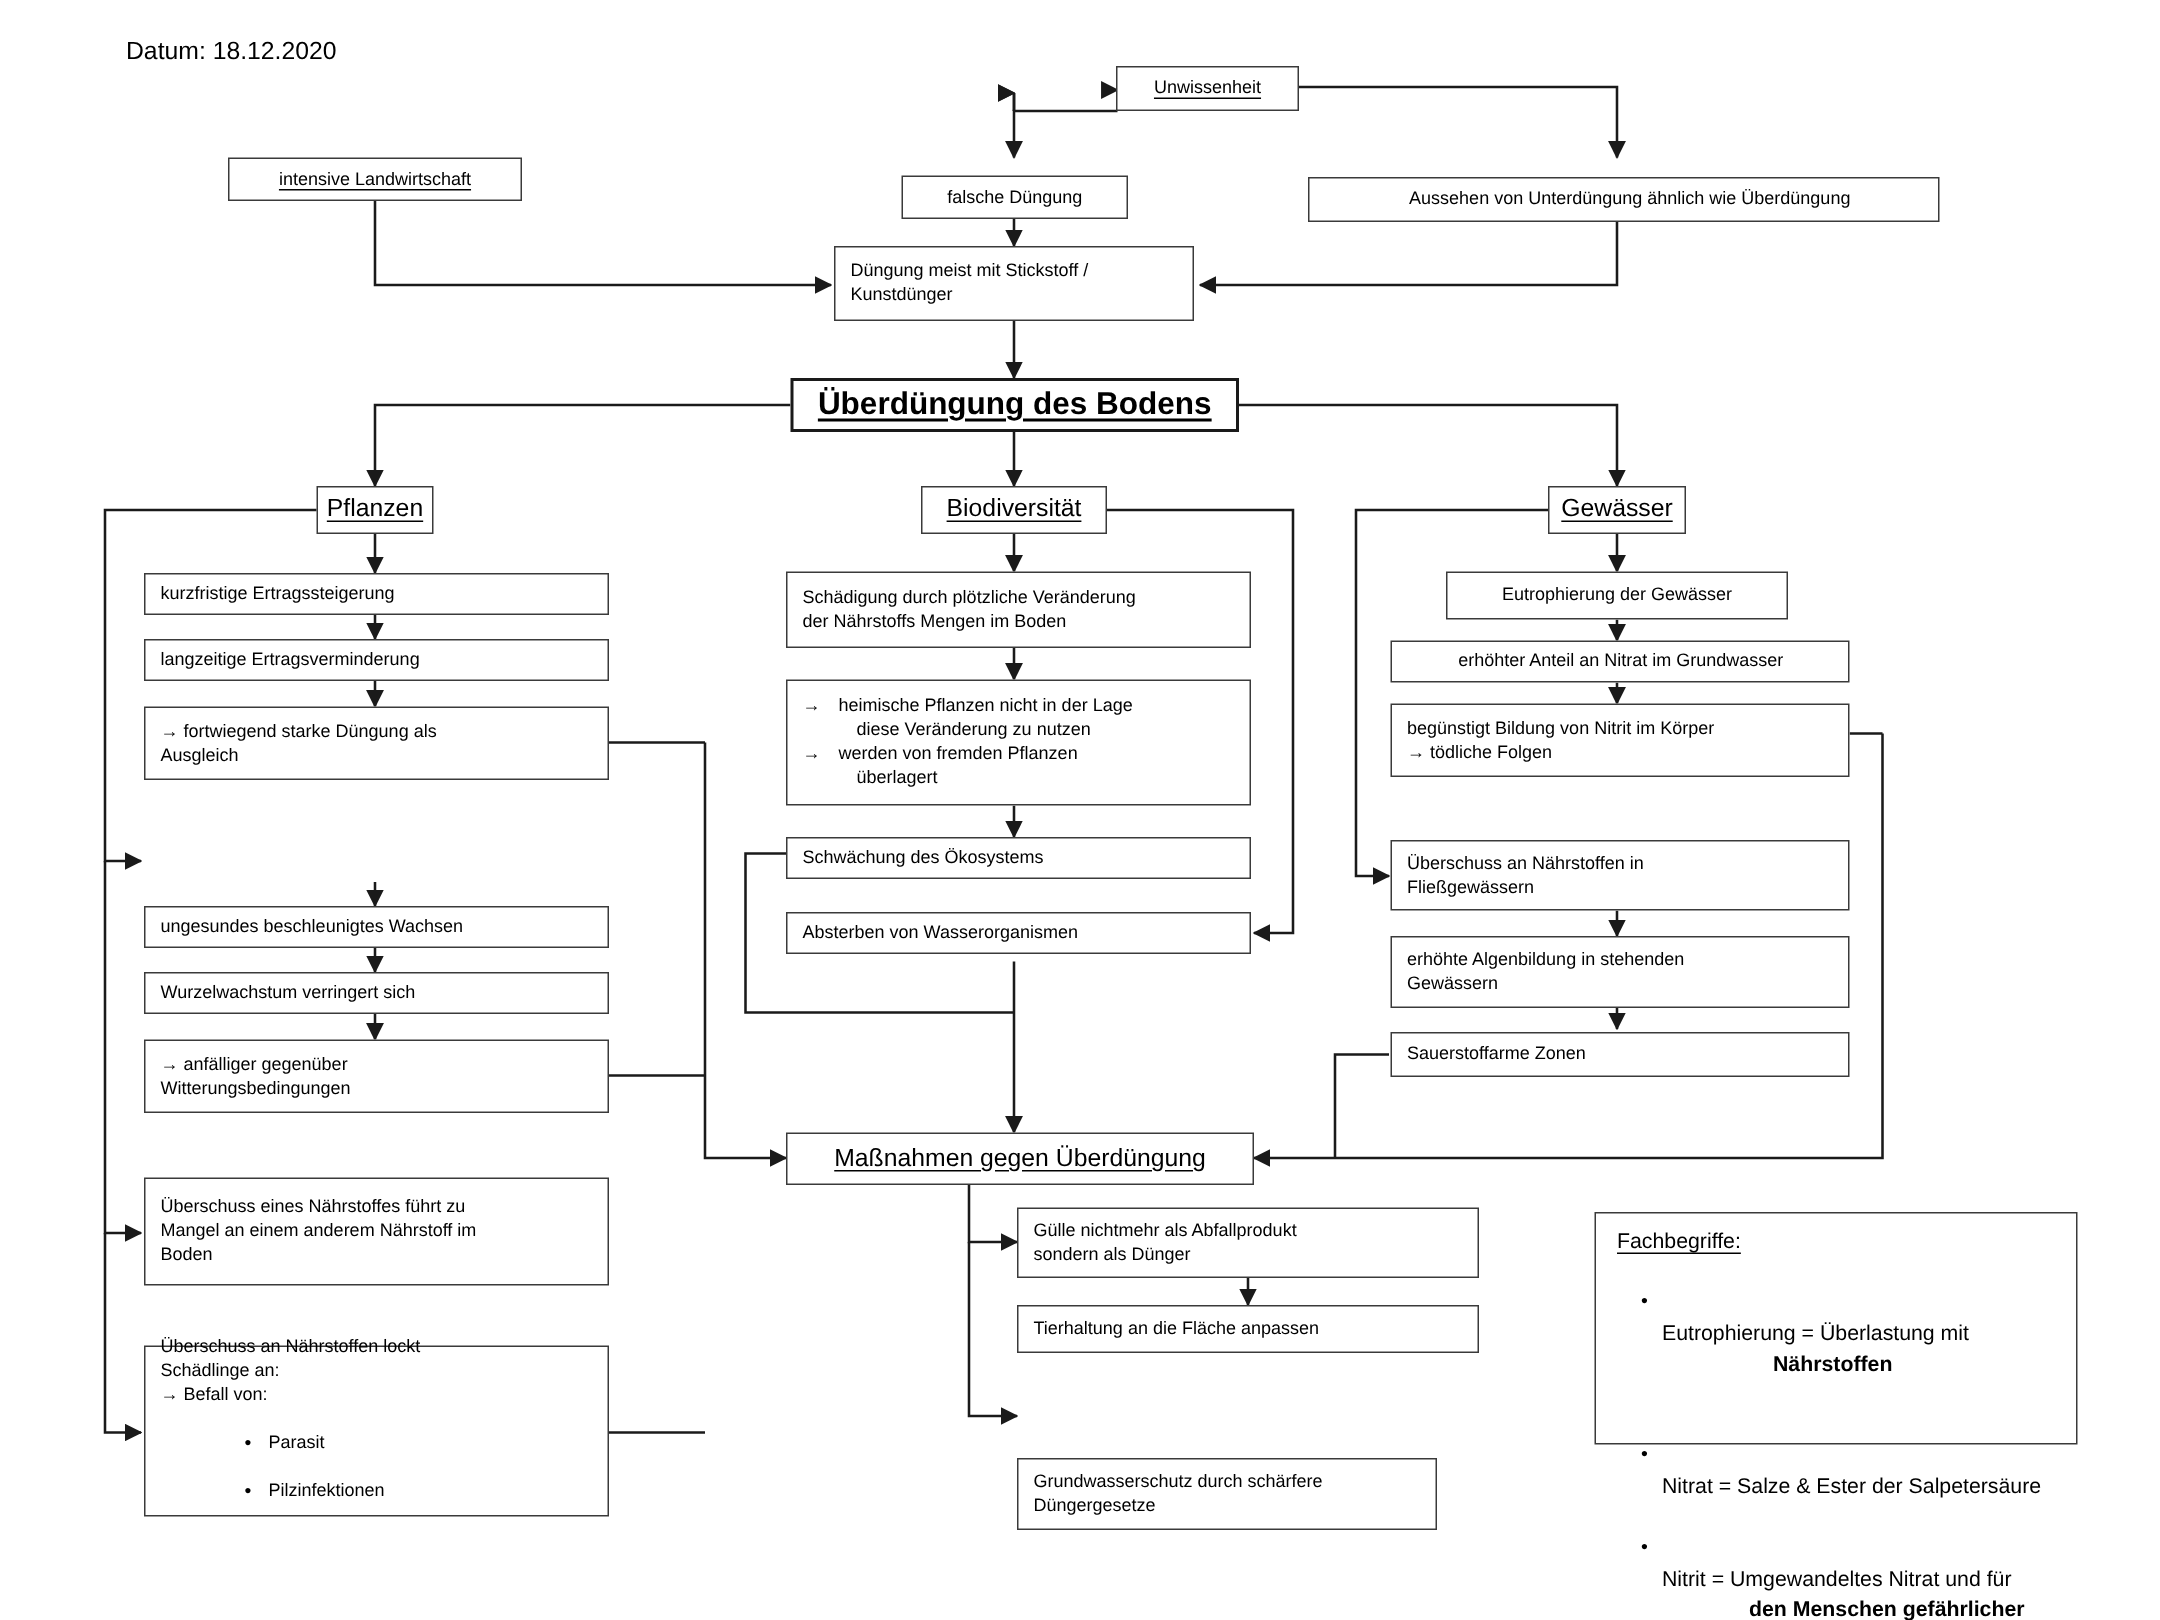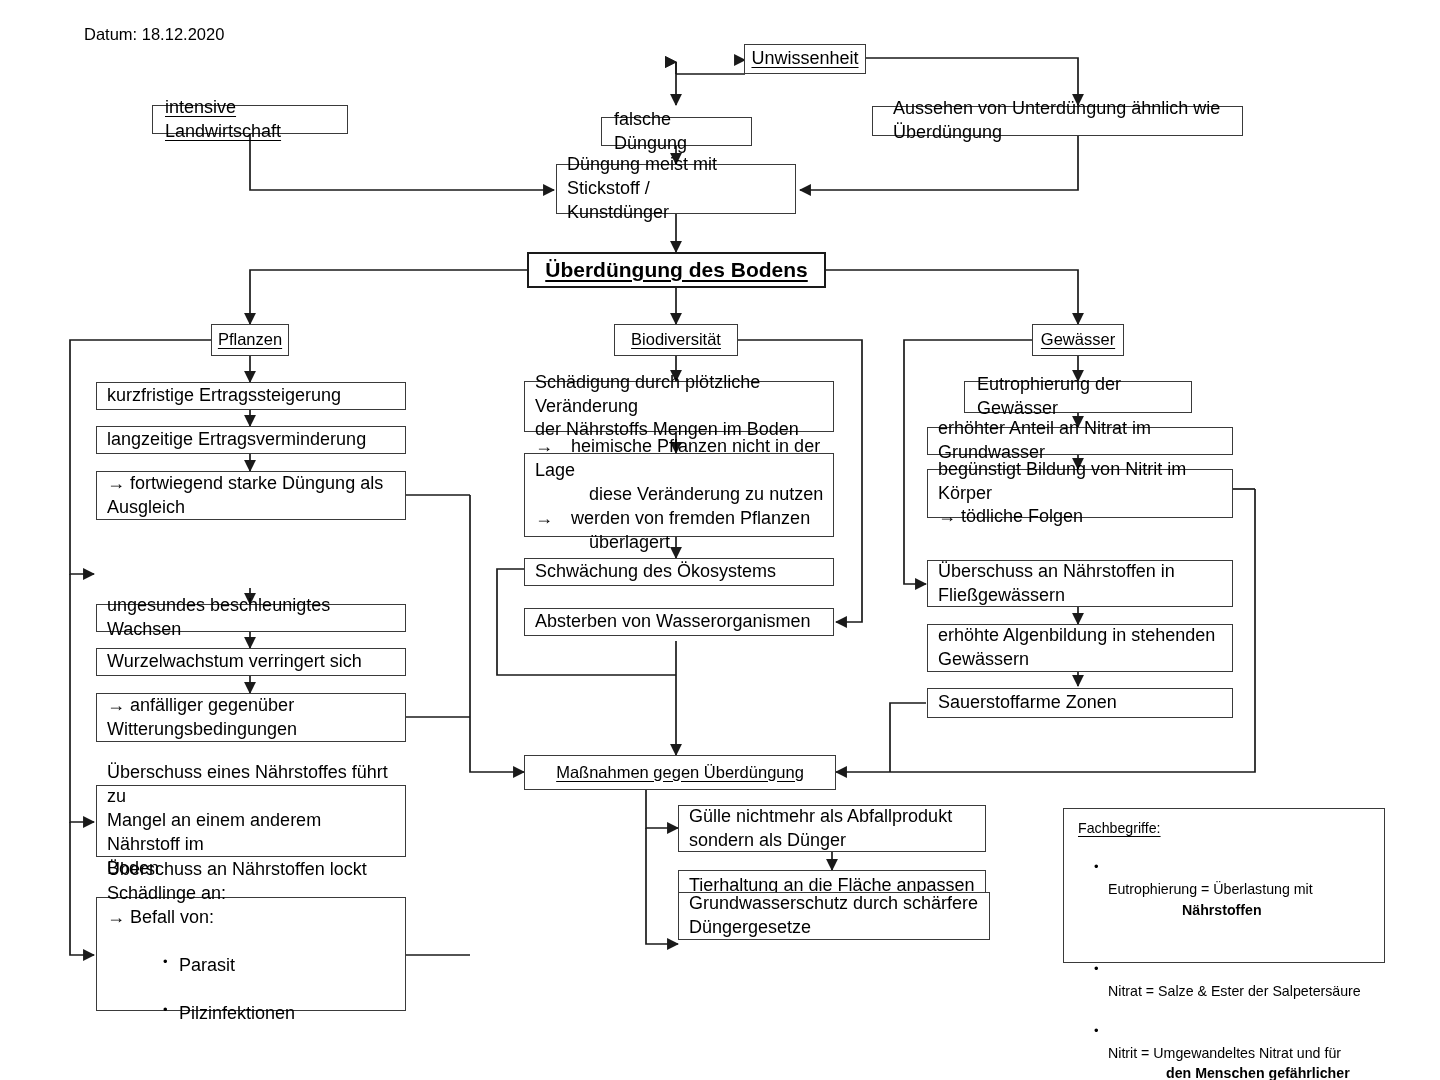--- a/index.html
+++ b/index.html
@@ -15,21 +15,21 @@
 
   
   #wires{position:absolute;left:0;top:0;width:1440px;height:1080px;pointer-events:none;}
 
   
   .node{
     position:absolute;
     box-sizing:border-box;
     border:1.6px solid #3a3a3a;
     background:#fff;
-    font-size:18px;
+    font-size:12px;
     line-height:1.33;
     padding:6px 9px 6px 10px;
     display:flex;
     flex-direction:column;
     justify-content:center;
     white-space:pre-line;
   }
   .node.center{align-items:center;justify-content:center;padding:4px 12px;}
   .node .u{text-decoration:underline;text-underline-offset:2.5px;}
   .title-main{
@@ -158,21 +158,21 @@
   </div>
 
   <div class="node center" style="left:152px;top:105px;width:196px;height:29px;">
     <span class="u">intensive Landwirtschaft</span>
   </div>
 
   <div class="node center" style="left:601px;top:105px;width:151px;height:29px;margin-top:12px;">
     <span>falsche Düngung</span>
   </div>
 
-  <div class="node center" style="left:872px;top:106px;width:371px;height:30px;padding-left:20px;">
+  <div class="node center" style="left:872px;top:118px;width:421px;height:30px;padding-left:20px;">
     <span>Aussehen von Unterdüngung ähnlich wie Überdüngung</span>
   </div>
 
   <div class="node" style="left:556px;top:164px;width:240px;height:50px;">
     <span>Düngung meist mit Stickstoff /
 Kunstdünger</span>
   </div>
 
   <div class="node center title-main" style="left:527px;top:252px;width:299px;height:36px;">
     <span class="u">Überdüngung des Bodens</span>
@@ -246,21 +246,21 @@
     <span>Sauerstoffarme Zonen</span></div>
 
   <div class="node center cat" style="left:524px;top:755px;width:312px;height:35px;">
     <span class="u">Maßnahmen gegen Überdüngung</span>
   </div>
   <div class="node" style="left:678px;top:805px;width:308px;height:47px;">
     <span>Gülle nichtmehr als Abfallprodukt
 sondern als Dünger</span></div>
   <div class="node" style="left:678px;top:870px;width:308px;height:32px;">
     <span>Tierhaltung an die Fläche anpassen</span></div>
-  <div class="node" style="left:678px;top:892px;width:312px;height:48px;">
+  <div class="node" style="left:678px;top:972px;width:280px;height:48px;">
     <span>Grundwasserschutz durch schärfere
 Düngergesetze</span></div>
 
   <div class="node legend" style="left:1063px;top:808px;width:322px;height:155px;">
     <span class="hdr">Fachbegriffe:</span>
     <ul>
       <li>
         <span>Eutrophierung = Überlastung mit</span>
         <span class="cont i1">Nährstoffen</span>
       </li>

